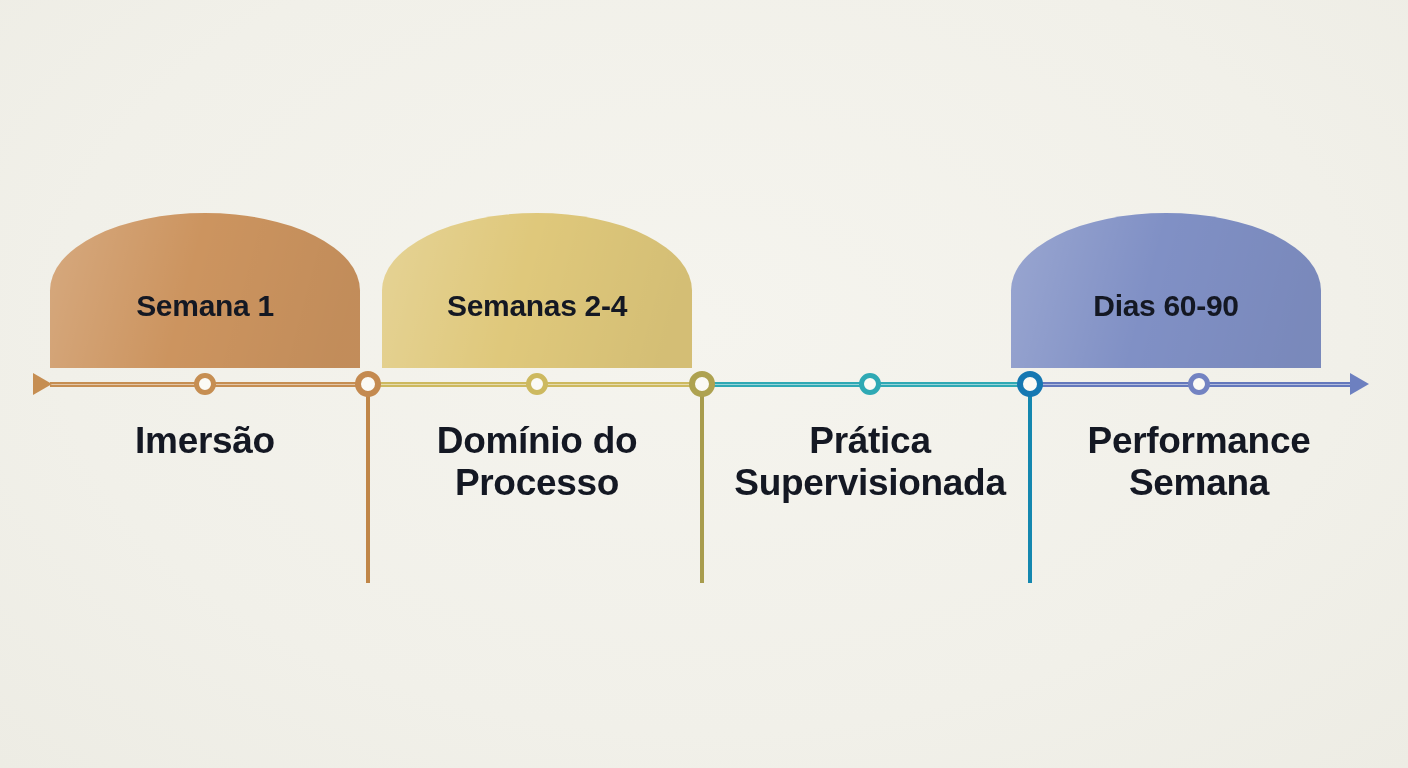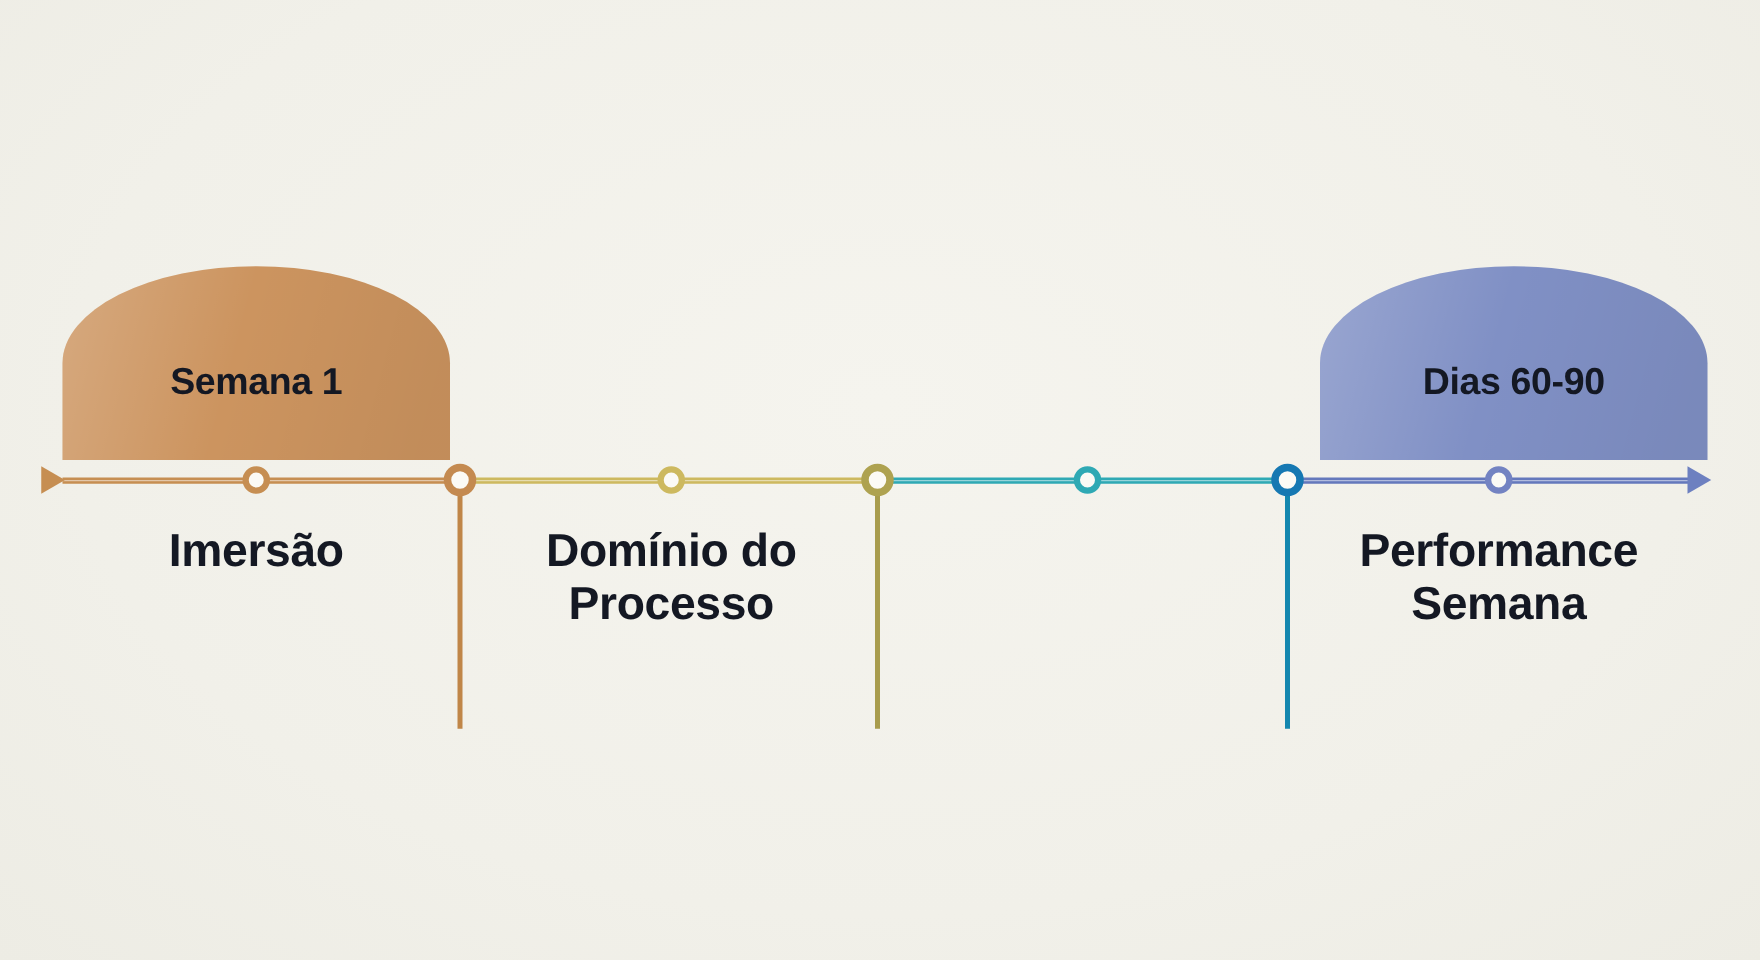--- a/index.html
+++ b/index.html
@@ -16,21 +16,21 @@
     width:310px;height:155px;
     top:213px;
     border-radius:310px 310px 0 0 / 155px 155px 0 0;
   }
   .dome::after{
     content:"";
     position:absolute;inset:0;
     border-radius:inherit;
     background:linear-gradient(105deg, rgba(255,255,255,0.20) 0%, rgba(255,255,255,0) 45%, rgba(0,0,0,0.05) 92%);
   }
-  .s1{left:50px}.s2{left:382px}.s3{left:715px}.s4{left:1056px}
+  .s1{left:50px}.s2{left:382px}.s3{left:715px}.s4{left:1011px}
   .period{
     position:absolute;left:0;right:0;top:76px;
     text-align:center;
     font-size:30px;font-weight:600;
     letter-spacing:-0.3px;
     z-index:2;
   }
   
   .seg{position:absolute;height:5px;top:382px;}
   .seg::after{
@@ -86,20 +86,23 @@
 
 <div class="canvas" style="color: rgb(20, 24, 35);">
 
   <div class="vline v1" style="background-color: rgb(192, 134, 72);"></div>
   <div class="vline v2" style="background-color: rgb(168, 156, 77);"></div>
   <div class="vline v3" style="background-color: rgb(20, 135, 175);"></div>
 
   <div class="dome s1" style="background-color: rgb(204, 148, 95);">
     <span class="period">Semana 1</span>
   </div>
+  <div class="dome s2" style="background-color: rgb(223, 200, 123);">
+    <span class="period">Semanas 2-4</span>
+  </div>
   <div class="dome s4" style="background-color: rgb(128, 144, 197);">
     <span class="period">Dias 60-90</span>
   </div>
 
   <div class="seg seg1" style="background-color: rgb(198, 142, 82);"></div>
   <div class="seg seg2" style="background-color: rgb(205, 185, 95);"></div>
   <div class="seg seg3" style="background-color: rgb(47, 169, 180);"></div>
   <div class="seg seg4" style="background-color: rgb(100, 120, 188);"></div>
 
   <div class="arrow arrow-start" style="border-left-color: rgb(198, 142, 82);"></div>
@@ -109,15 +112,16 @@
   <div class="ring ring-mid r2" style="border-color: rgb(205, 185, 95);"></div>
   <div class="ring ring-mid r3" style="border-color: rgb(47, 169, 180);"></div>
   <div class="ring ring-mid r4" style="border-color: rgb(115, 131, 194);"></div>
 
   <div class="ring ring-boundary b1" style="border-color: rgb(196, 138, 80);"></div>
   <div class="ring ring-boundary b2" style="border-color: rgb(174, 162, 80);"></div>
   <div class="ring ring-boundary b3" style="border-color: rgb(22, 120, 178);"></div>
 
   <div class="name n1">Imersão</div>
   <div class="name n2">Domínio do Processo</div>
+  <div class="name n3">Prática Supervisionada</div>
   <div class="name n4">Performance Semana</div>
 
 </div>
 
 </body></html>

